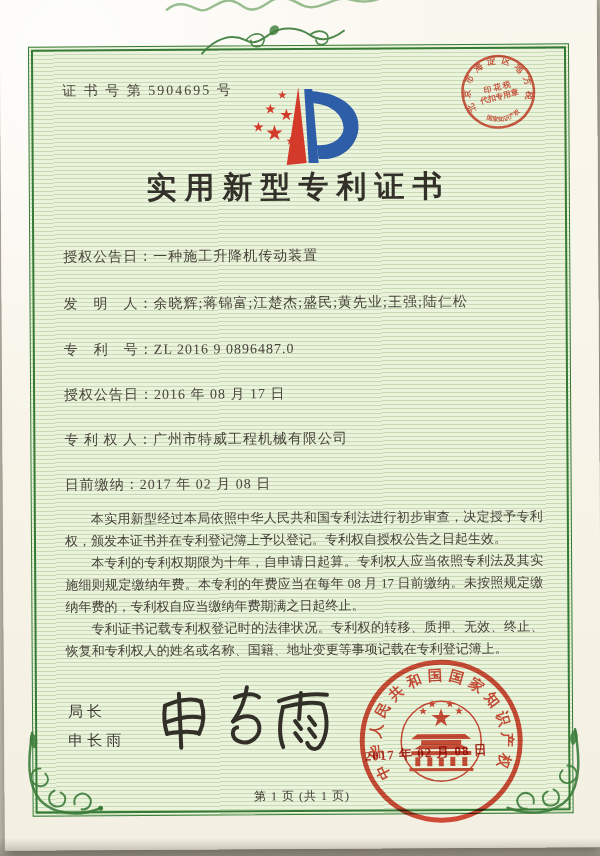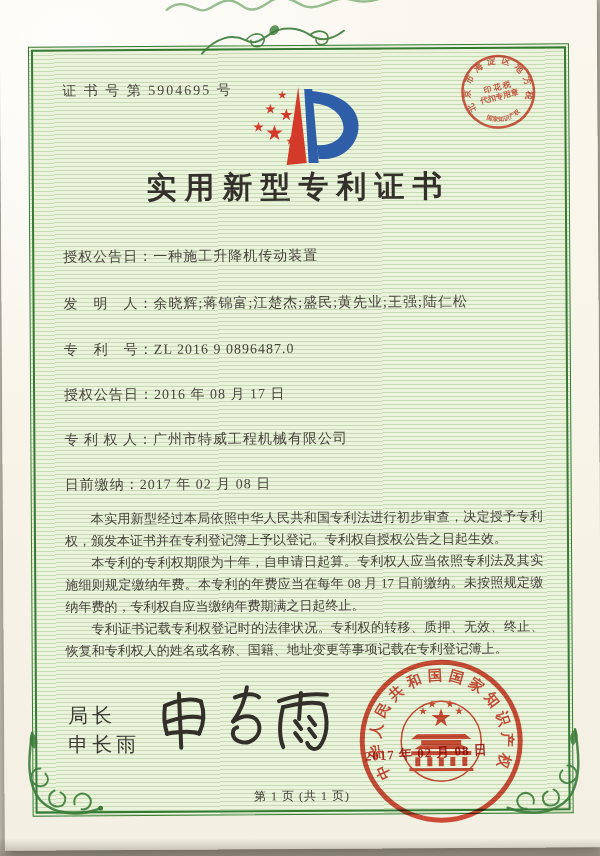--- a/index.html
+++ b/index.html
@@ -37,22 +37,22 @@
   .field-row{
     position:absolute;left:62px;width:480px;font-size:14px;color:#49453c;
     letter-spacing:1px;white-space:nowrap;
   }
   .f0{top:250px}.f1{top:297px}.f2{top:343px}.f3{top:388px}.f4{top:433px}.f5{top:478px}
   .body-text{
     position:absolute;left:62px;top:510px;width:478px;
     font-size:13px;line-height:22px;color:#46423a;text-align:justify;
   }
   .body-text p{margin:0;text-indent:2em;}
-  .signer-title{position:absolute;left:64px;top:704px;font-size:20px;letter-spacing:4px;color:#3d3a33;font-family:Liberation Serif, serif;}
-  .signer-name{position:absolute;left:64px;top:733px;font-size:20px;letter-spacing:4px;color:#3d3a33;}
+  .signer-title{position:absolute;left:64px;top:704px;font-size:15px;letter-spacing:4px;color:#3d3a33;font-family:Liberation Serif, serif;}
+  .signer-name{position:absolute;left:64px;top:733px;font-size:15px;letter-spacing:4px;color:#3d3a33;}
   .signature{position:absolute;left:145px;top:684px;width:200px;height:80px;}
   .footer-page{
     position:absolute;left:28px;top:791px;width:539px;text-align:center;
     font-size:12px;letter-spacing:1px;color:#403d35;
   }
   .seal-main{
     position:absolute;left:351px;top:659px;width:172px;height:172px;
     mix-blend-mode:multiply;opacity:.92;
   }
   .seal-date{

